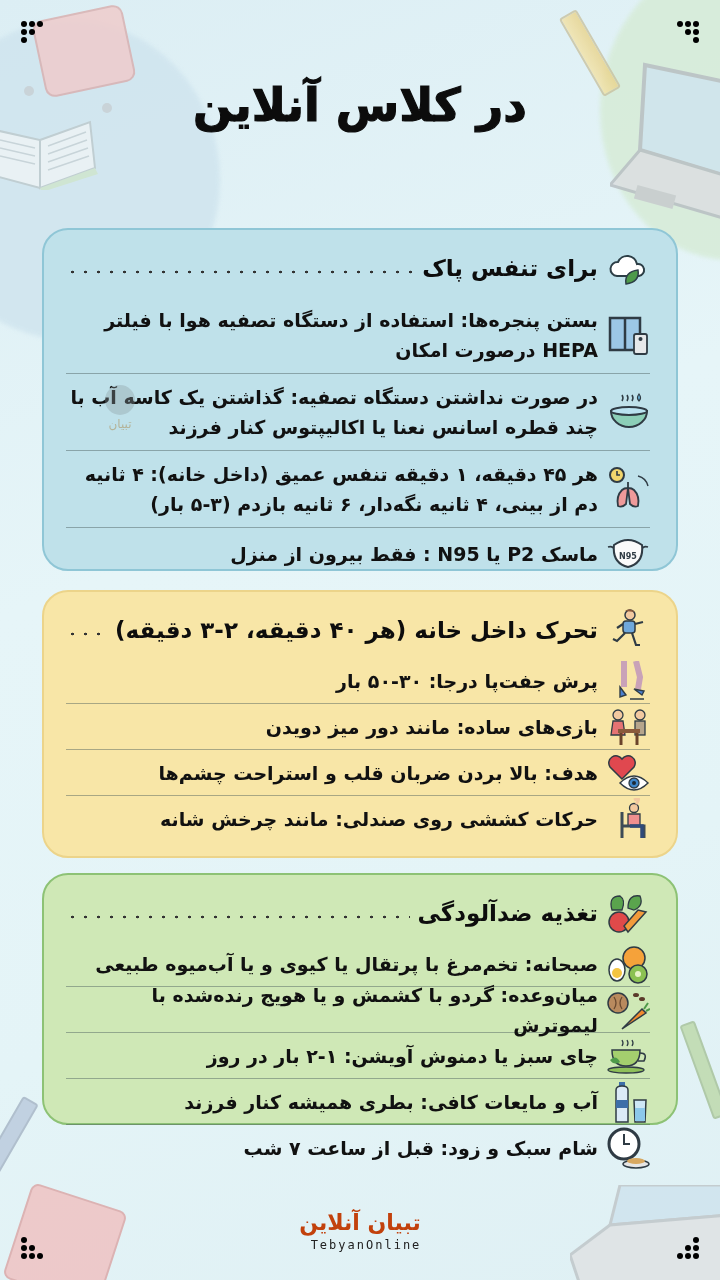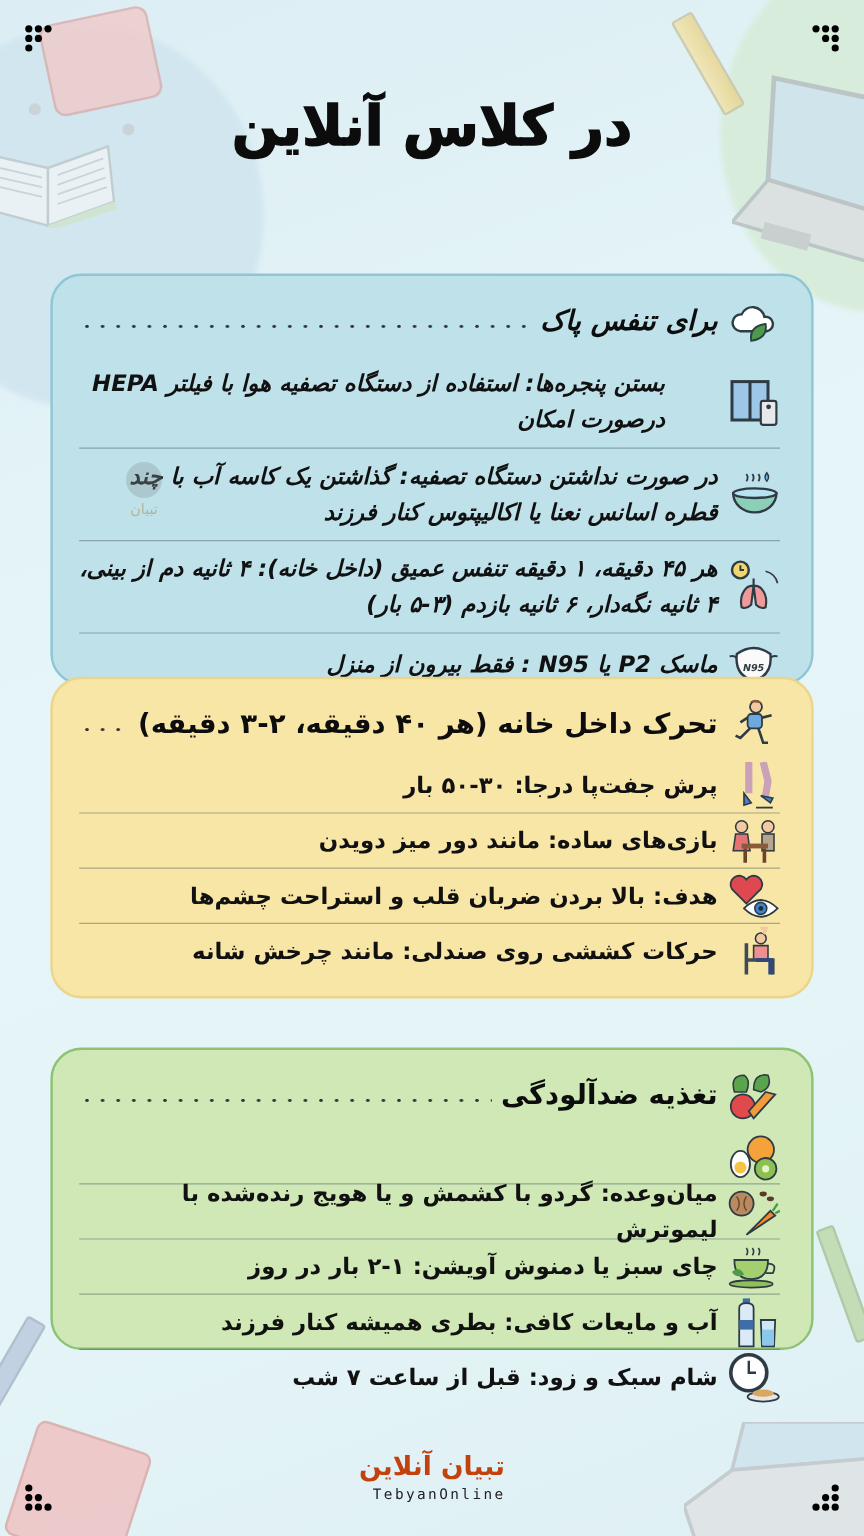--- a/index.html
+++ b/index.html
@@ -46,22 +46,22 @@
       letter-spacing: -1px;
       -webkit-text-stroke: 1.2px #0c0c0c;
     }
 
     
     .card {
       position: absolute; left: 42px; width: 636px;
       border-radius: 26px;
       padding: 10px 26px 10px 22px;
     }
-    .card-blue { top: 228px; height: 343px; background: #bfe1ea; border: 2px solid #8fc6d6; font-style: italic; }
-    .card-yellow { top: 564px; height: 268px; background: #f8e6a7; border: 2px solid #ecd48a; }
+    .card-blue { top: 228px; height: 343px; background: #bfe1ea; border: 2px solid #8fc6d6; }
+    .card-yellow { top: 590px; height: 268px; background: #f8e6a7; border: 2px solid #ecd48a; }
     .card-green { top: 873px; height: 252px; background: #cfe8b6; border: 2px solid #8dc275; }
 
     .card-head {
       display: flex; align-items: center; height: 56px;
       flex-direction: row;
     }
     .head-icon {
       width: 44px; height: 44px; flex: 0 0 44px;
       display: flex; align-items: center; justify-content: center;
       margin-left: 8px;
@@ -86,21 +86,21 @@
     .row:last-child { border-bottom: none; }
     .row-icon {
       width: 44px; flex: 0 0 44px; height: 44px;
       display: flex; align-items: center; 
       margin-left: 8px;
     }
     .row-text {
       font-weight: bold; font-size: 19px; line-height: 30px; color: #111;
     }
     .card-blue .row-text { font-size: 19px; }
-    .card-blue .row.r1 { height: 78px; gap: 44px; }
+    .card-blue .row.r1 { height: 78px; }
     .card-blue .row.r2 { height: 77px; }
     .card-blue .row.r3 { height: 77px; }
     .card-blue .row.r4 { height: 52px; }
     .card-yellow .row { height: 46px; }
     .card-green .row { height: 46px; }
 
     .rows { margin-right: 0; }
     .card-blue .rows, .card-yellow .rows, .card-green .rows { margin-right: 0; }
 
     .watermark {
@@ -365,20 +365,21 @@
     <div class="row">
       <span class="row-icon">
         <svg width="44" height="40" viewBox="0 0 44 40">
             <circle cx="28" cy="14" r="11" fill="#f5a23a" stroke="#2f3b44" stroke-width="1.5"></circle>
             <ellipse cx="11" cy="26" rx="8" ry="11" fill="#fff" stroke="#2f3b44" stroke-width="1.5"></ellipse>
             <circle cx="11" cy="29" r="5" fill="#f4c542"></circle>
             <circle cx="32" cy="30" r="9" fill="#8cc152" stroke="#2f3b44" stroke-width="1.5"></circle>
             <circle cx="32" cy="30" r="3" fill="#e8f3c8"></circle>
           </svg>
       </span>
+      <span class="row-text">صبحانه: تخم‌مرغ با پرتقال یا کیوی و یا آب‌میوه طبیعی</span>
     </div>
     <div class="row">
       <span class="row-icon">
         <svg width="44" height="42" viewBox="0 0 44 42">
             <circle cx="12" cy="14" r="10" fill="#b98a5e" stroke="#2f3b44" stroke-width="1.5"></circle>
             <path d="M8 8 q4 6 0 12 M16 8 q-4 6 0 12" stroke="#6b4a30" fill="none" stroke-width="1.3"></path>
             <ellipse cx="30" cy="6" rx="3" ry="2" fill="#5b3a2a"></ellipse>
             <ellipse cx="36" cy="10" rx="3" ry="2" fill="#5b3a2a"></ellipse>
             <path d="M16 40 l20 -20 l4 4Z" fill="#f08a2e" stroke="#2f3b44" stroke-width="1.5"></path>
             <path d="M38 20 l4 -6 M40 22 l4 -2" stroke="#4e9a4a" stroke-width="2"></path>

